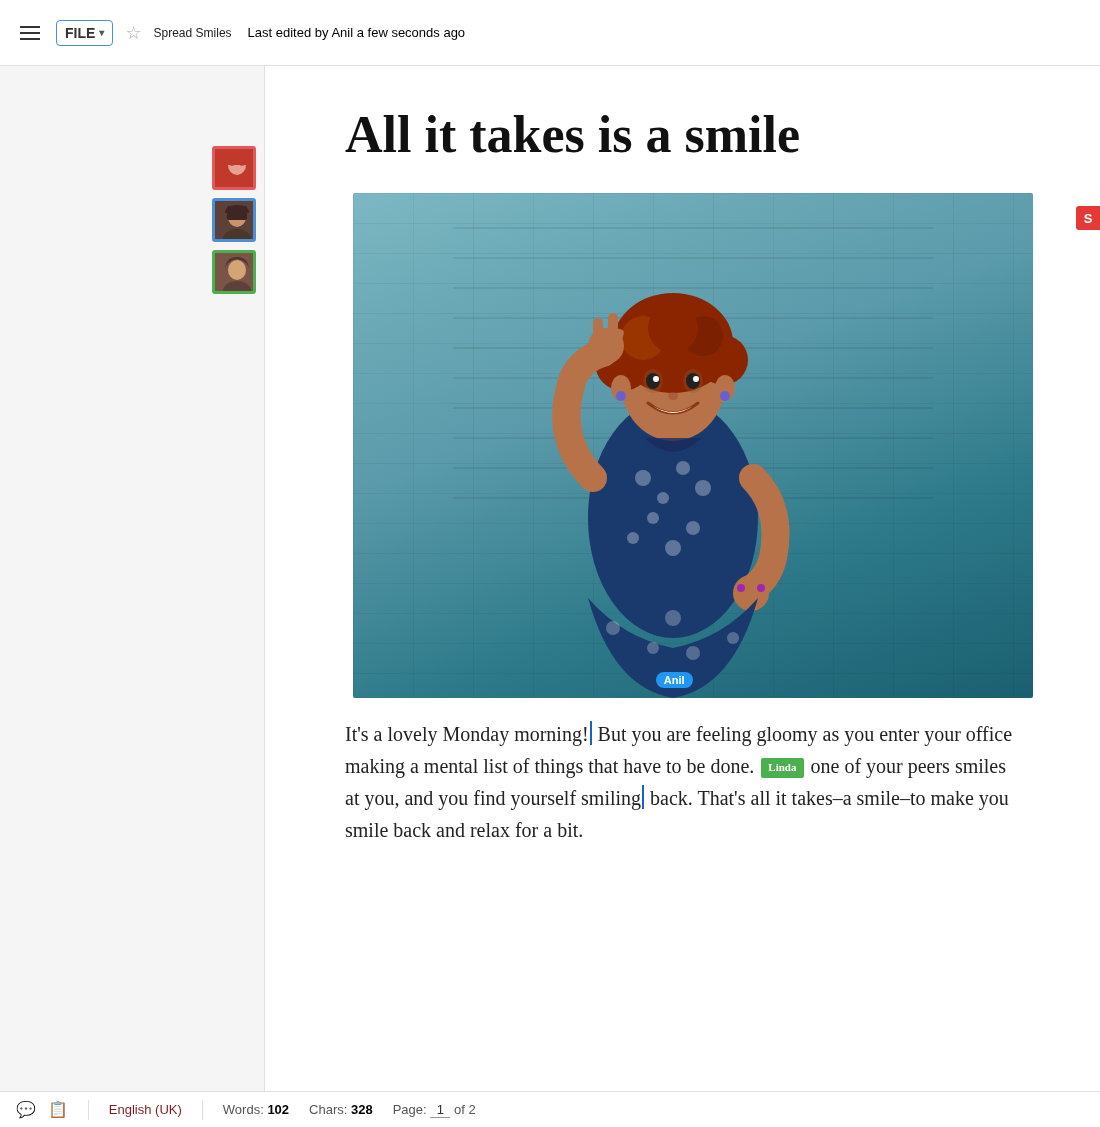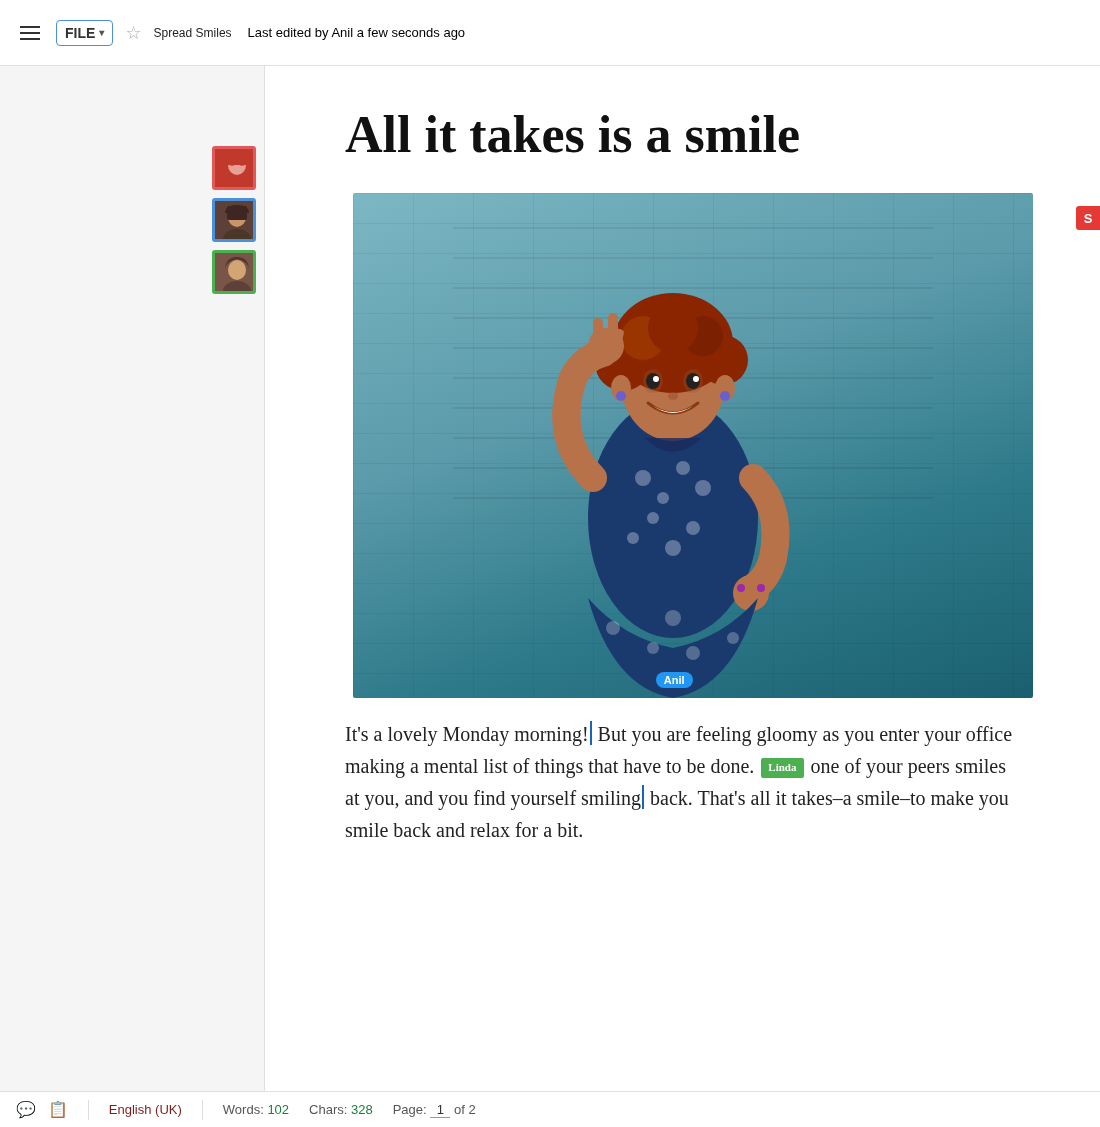--- a/index.html
+++ b/index.html
@@ -210,21 +210,21 @@
       background: #ddd;
     }
     .status-lang {
       font-size: 13px;
       color: #7f1d1d;
     }
     .status-words, .status-chars, .status-page {
       font-size: 13px;
       color: #555;
     }
-    .status-bold { font-weight: 400; color: #15803d; }
+    .status-bold { font-weight: 700; color: #000000; }
     .page-num-input {
       display: inline-block;
       border: none;
       border-bottom: 1px solid #999;
       width: 20px;
       text-align: center;
       font-size: 13px;
       color: #333;
     }
   </style>

